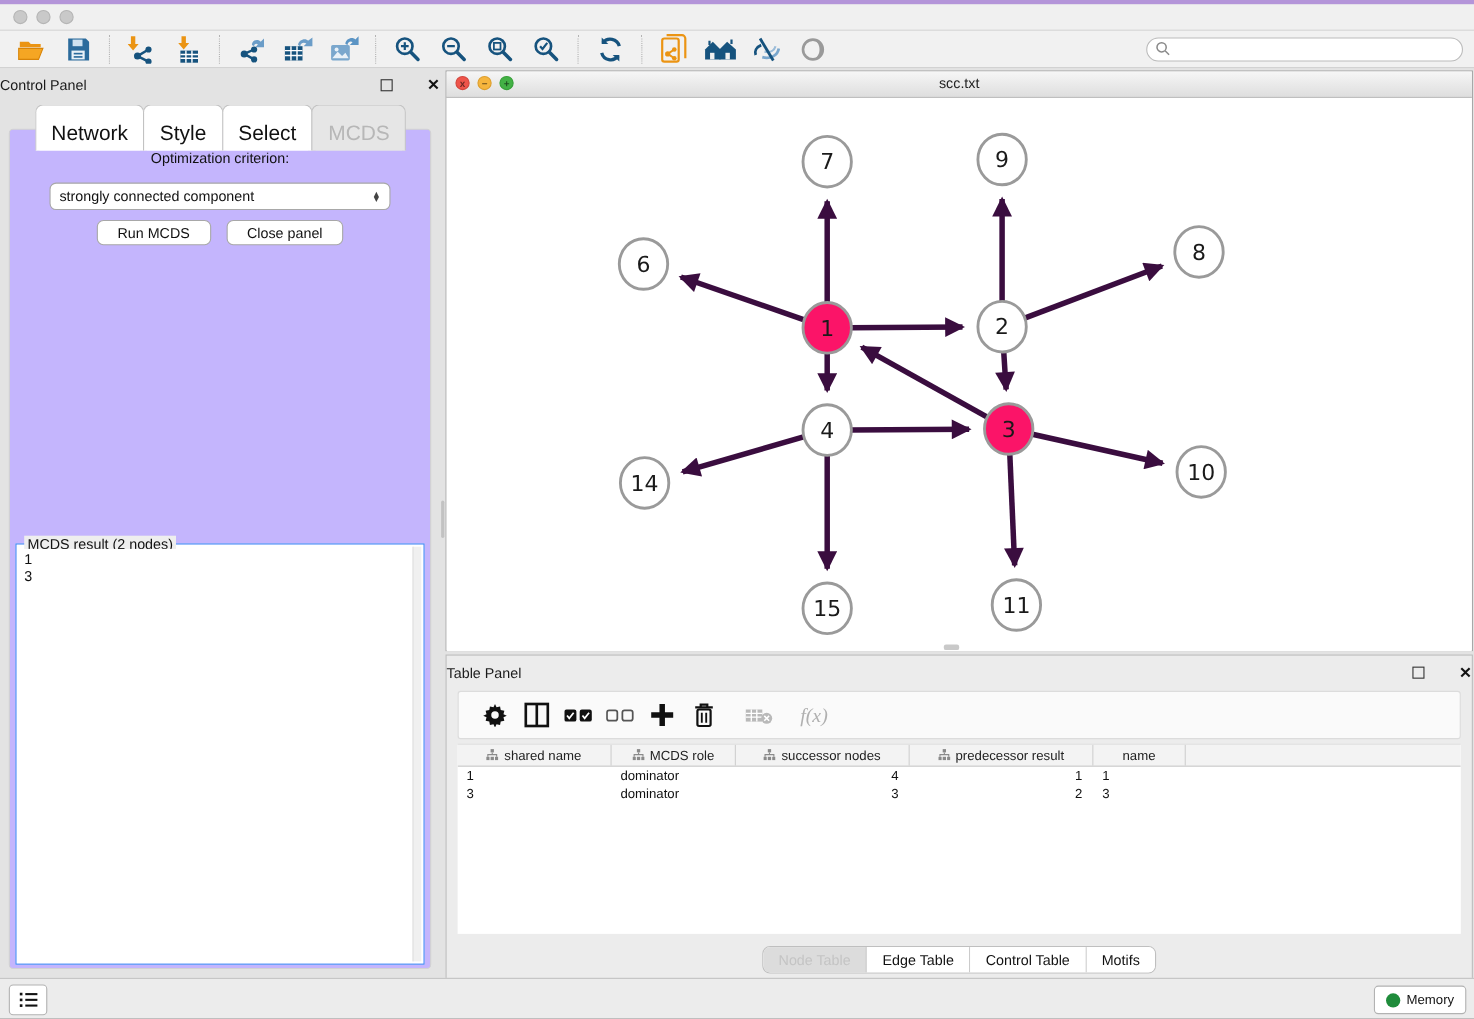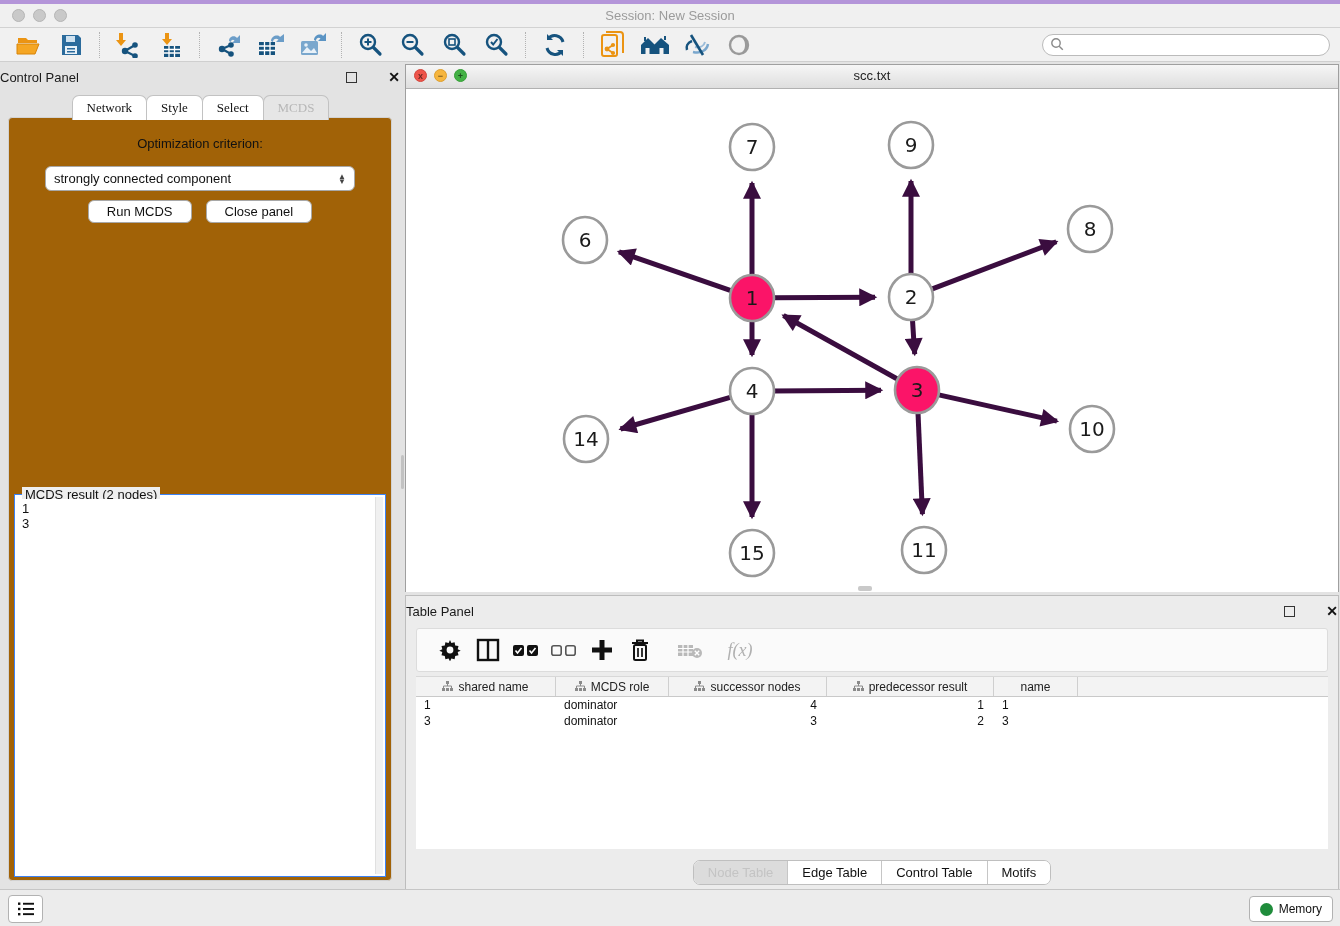--- a/index.html
+++ b/index.html
@@ -20,24 +20,24 @@
   .searchbox{margin-left:auto;margin-right:10px;width:288px;height:22px;background:#fff;
     border:1px solid #bbb;border-radius:12px;display:flex;align-items:center;padding-left:7px;box-sizing:border-box;}
   .searchbox input{border:none;outline:none;flex:1;font-size:12px;background:transparent;font-family:"Liberation Sans",sans-serif;}
   
   .control-panel{position:absolute;left:0;top:62px;width:400px;bottom:36px;background:#e3e3e3;}
   .panel-header{height:30px;display:flex;align-items:center;padding:0 0;font-size:13px;color:#1a1a1a;gap:19px;}
   .panel-header .ph-title{flex:1;}
   .winbtn-sq{width:9px;height:9px;border:1.5px solid #333;display:inline-block;margin-right:12px;}
   .winbtn-x{font-size:14px;font-weight:bold;color:#111;line-height:9px;}
   .cp-tabs{position:absolute;top:33px;left:0;right:0;display:flex;justify-content:center;z-index:2;}
-  .cp-tab{padding:4px 14px 4px;background:#fff;border:1px solid #c2c2c2;border-bottom:none;
-    border-radius:7px 7px 0 0;font-size:13px;color:#111;margin:0 -1px 0 0;cursor:pointer;font-family:Liberation Serif, serif;}
+  .cp-tab{padding:15px 14px 4px;background:#fff;border:1px solid #c2c2c2;border-bottom:none;
+    border-radius:7px 7px 0 0;font-size:19px;color:#111;margin:0 -1px 0 0;cursor:pointer;}
   .cp-tab.active{background:#e6e6e6;color:#b7b7b7;}
-  .cp-body{position:absolute;left:8px;right:8px;top:55px;bottom:9px;background:#a16207;
+  .cp-body{position:absolute;left:8px;right:8px;top:55px;bottom:9px;background:#c4b5fd;
     border:1px solid #d2d2d2;border-radius:4px;}
   .opt-label{margin-top:18px;text-align:center;font-size:13px;color:#111;}
   .dropdown{position:absolute;left:36px;right:36px;top:48px;height:23px;background:#fff;border:1px solid #a8a8a8;
     border-radius:6px;display:flex;align-items:center;padding:0 8px;font-size:13px;color:#111;cursor:pointer;}
   .dd-value{flex:1;}
   .dd-chevrons{display:flex;flex-direction:column;align-items:center;line-height:5px;font-size:8px;color:#444;}
   .btn-row{position:absolute;top:82px;left:0;right:0;display:flex;justify-content:center;gap:14px;}
   .btn{background:#fff;border:1px solid #a8a8a8;border-radius:6px;padding:3px 18px;font-size:13px;color:#111;cursor:pointer;}
   .mcds-fieldset{position:absolute;left:5px;right:5px;top:376px;bottom:3px;border:1px solid #3b82f6;
     margin:0;padding:11px;background:#fff;}
@@ -92,21 +92,20 @@
 
 <div id="screen">
   <div class="purple-top"></div>
 
   <div class="titlebar">
     <div class="traffic">
       <span class="tl"></span>
       <span class="tl"></span>
       <span class="tl"></span>
     </div>
-    <div class="title-text">Session: New Session</div>
   </div>
 
   <div class="toolbar">
     <span class="tb-icon">
       <svg width="26" height="24" viewBox="0 0 26 24">
           <path d="M2 5h8l2 2h9v3H2z" fill="#eb9413"></path>
           <path d="M1 11h22l-4 10H1z" fill="#f5a623" stroke="#d88408" stroke-width="1"></path>
         </svg>
     </span>
     <span class="tb-icon">

